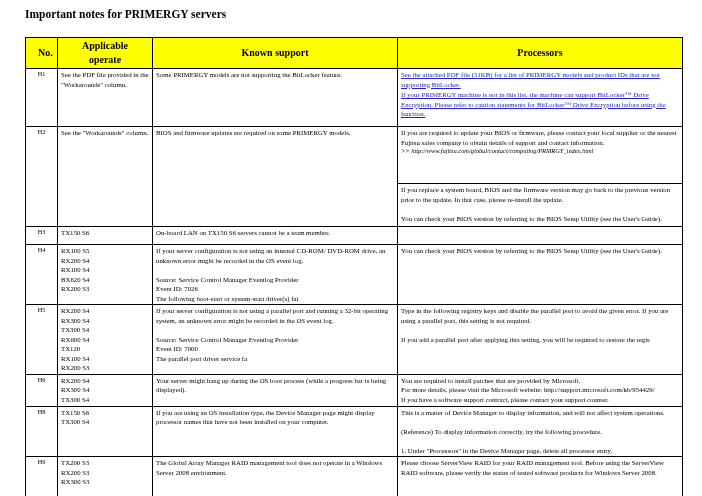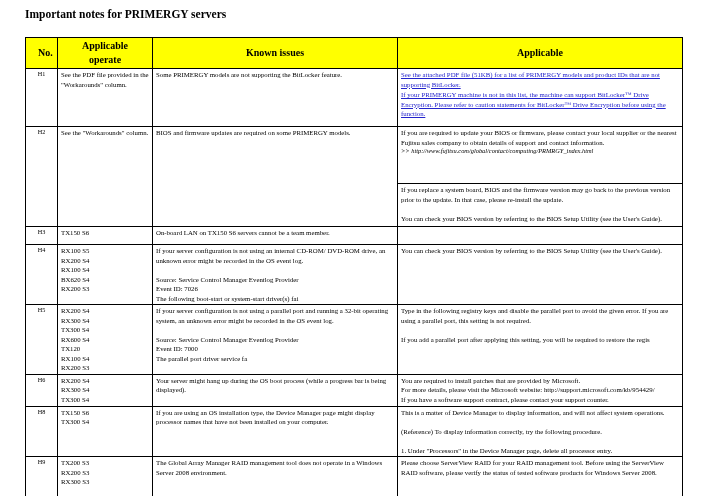--- a/index.html
+++ b/index.html
@@ -70,22 +70,22 @@
     <colgroup>
       <col style="width:32px">
       <col style="width:95px">
       <col style="width:245px">
       <col style="width:285px">
     </colgroup>
     <thead>
       <tr>
         <th>No.</th>
         <th>Applicable operate</th>
-        <th>Known issues</th>
-        <th>Applicable</th>
+        <th>Known support</th>
+        <th>Processors</th>
       </tr>
     </thead>
     <tbody>
 
       <tr class="rh1">
         <td class="c-no">H1</td>
         <td class="pre">See the PDF file provided in the "Workarounds" column.</td>
         <td class="pre">Some PRIMERGY models are not supporting the BitLocker feature.</td>
         <td>
           <a class="link">See the attached PDF file (51KB) for a list of PRIMERGY models and product IDs that are not supporting BitLocker.</a>

